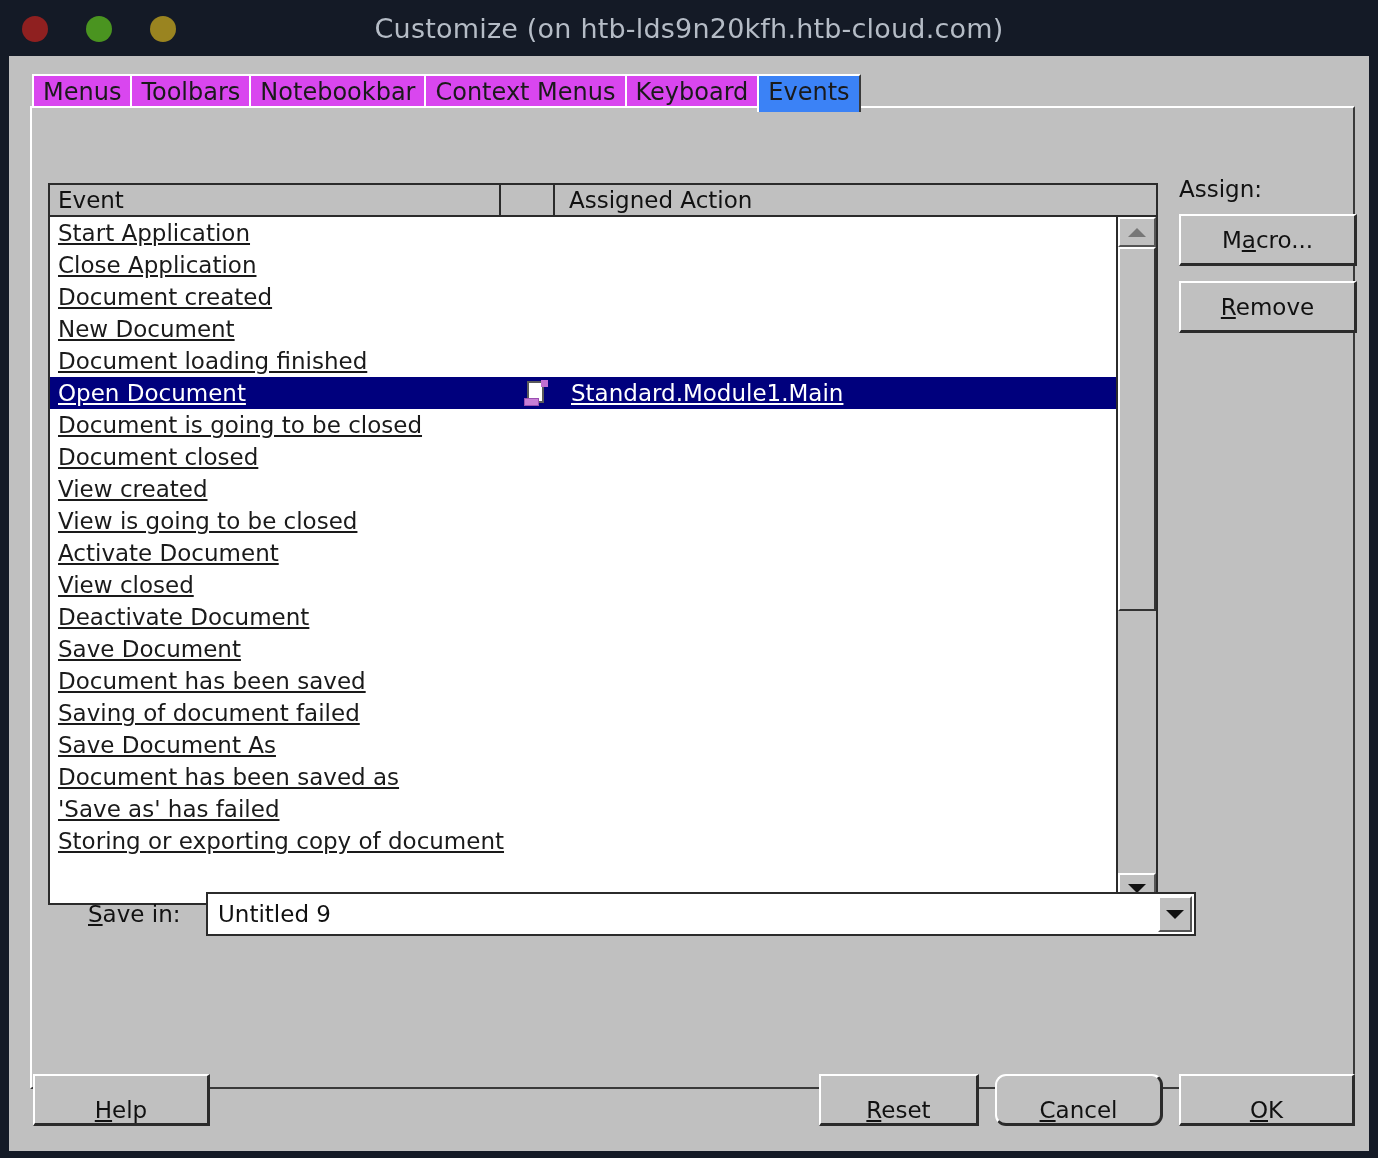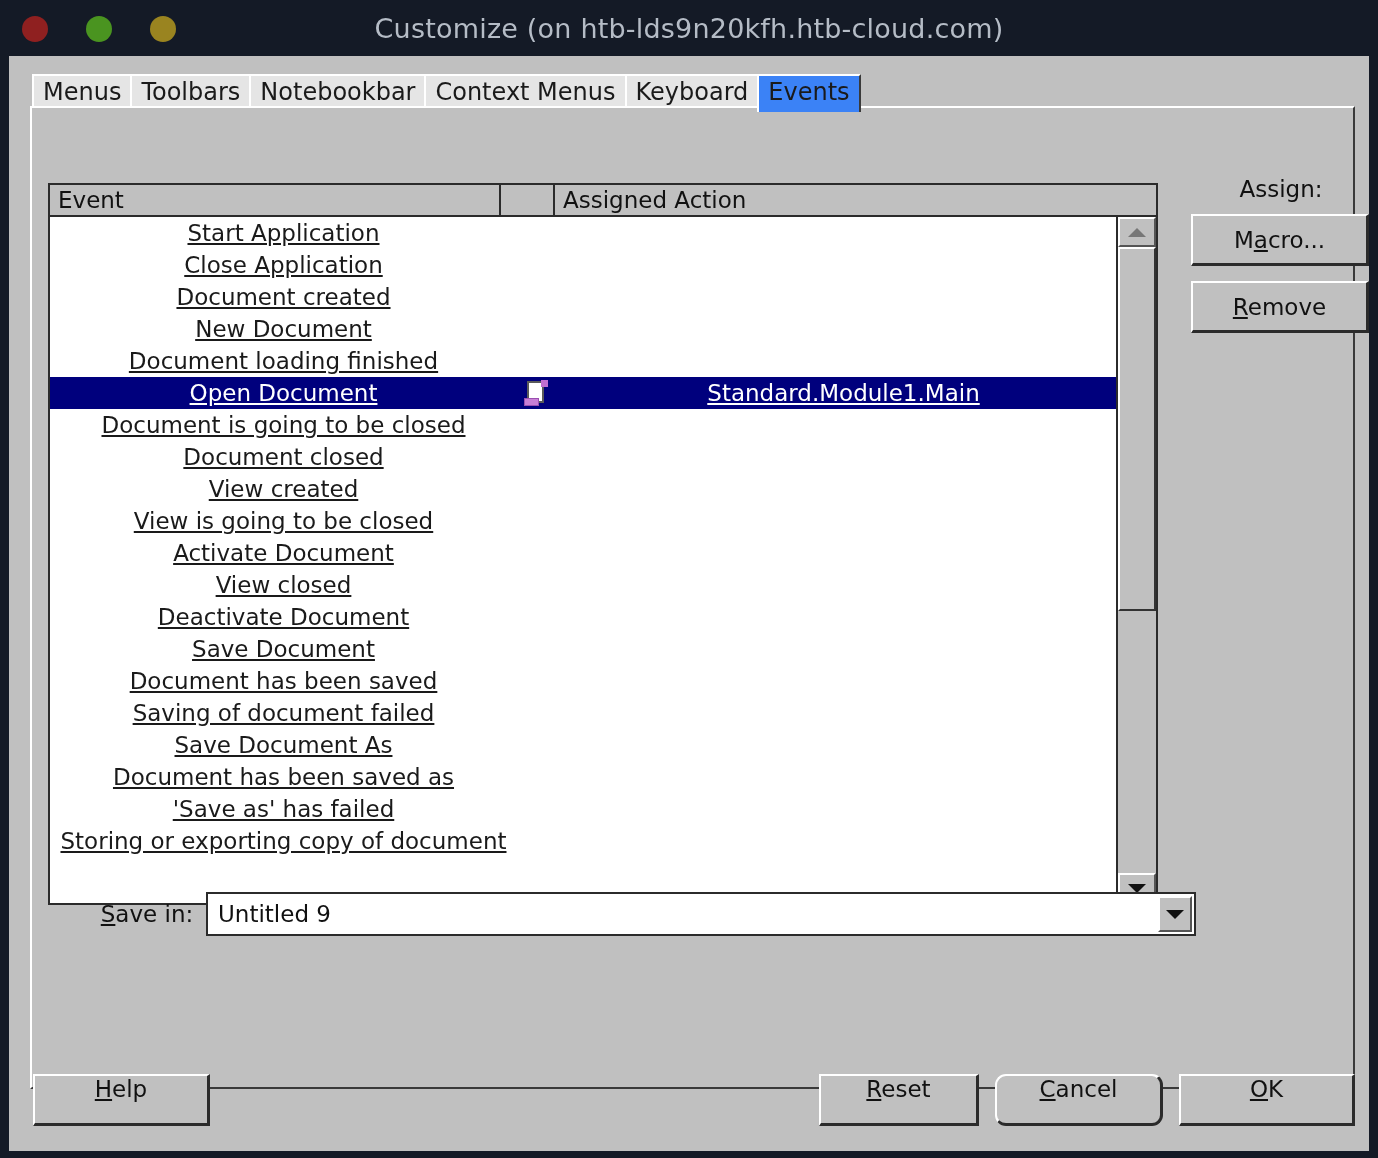--- a/index.html
+++ b/index.html
@@ -57,21 +57,21 @@
   #tabstrip {
     position: absolute; left: 23px; top: 16px;
     height: 36px;
     display: flex; align-items: flex-end;
   }
   .tab {
     height: 34px;
     padding: 0 9px;
     display: flex; align-items: center;
     font-size: 24px; color: #1a1a1a;
-    background: #e5e5e5;
+    background: #d946ef;
     border-top: 2px solid #ffffff;
     border-left: 2px solid #ffffff;
     border-right: 2px solid #6f6f6f;
     border-bottom: none;
     margin-right: -2px;
     position: relative;
     white-space: nowrap;
   }
   .tab.active {
     background: #3b82f6;
@@ -86,42 +86,41 @@
 
   
   #tabpanel {
     position: absolute; left: 21px; top: 50px;
     width: 1325px; height: 983px;
     background: #c0c0c0;
     border-top: 2px solid #ffffff;
     border-left: 2px solid #ffffff;
     border-right: 2px solid #3a3a3a;
     border-bottom: 2px solid #3a3a3a;
-    text-align: center;
   }
 
   
   #listheader {
     position: absolute; left: 16px; top: 75px;
     width: 1110px; height: 34px;
     display: flex;
     border: 2px solid #2b2b2b;
     background: #c0c0c0;
   }
   .hdrcell {
     height: 100%;
     display: flex; align-items: center;
     font-size: 23px; color: #111;
     padding-left: 8px;
     overflow: hidden;
     white-space: nowrap;
   }
   .hdrcell.event    { width: 451px; border-right: 2px solid #2b2b2b; }
   .hdrcell.icon     { width: 54px;  border-right: 2px solid #2b2b2b; }
-  .hdrcell.assigned { flex: 1; }
+  .hdrcell.assigned { flex: 1; margin-left: 6px; }
 
   
   #listbox {
     position: absolute; left: 16px; top: 109px;
     width: 1110px; height: 688px;
     background: #ffffff;
     border: 2px solid #2b2b2b;
     border-top: none;
     display: flex;
     overflow: hidden;
@@ -204,21 +203,20 @@
     border-top: 2px solid #ffffff;
     border-left: 2px solid #ffffff;
     border-right: 2px solid #333;
     border-bottom: 2px solid #333;
   }
 
   
   #assignpanel {
     position: absolute; left: 1147px; top: 68px;
     width: 180px;
-    margin-left: 12px;
   }
   #assignlabel {
     font-size: 23px; color: #111; margin-bottom: 12px;
   }
   .sidebtn {
     width: 178px; height: 52px;
     background: #c0c0c0;
     border-top: 2px solid #ffffff;
     border-left: 2px solid #ffffff;
     border-right: 3px solid #2b2b2b;
@@ -255,21 +253,21 @@
 
   
   .btmbtn {
     position: absolute;
     height: 52px;
     background: #c0c0c0;
     border-top: 2px solid #ffffff;
     border-left: 2px solid #ffffff;
     border-right: 3px solid #2b2b2b;
     border-bottom: 3px solid #2b2b2b;
-    display: flex; align-items: flex-start; justify-content: center;
+    display: flex; align-items: flex-end; justify-content: center;
     font-size: 23px; color: #111;
   }
   #btn-help   { left: 24px;   top: 1018px; width: 177px; }
   #btn-reset  { left: 810px;  top: 1018px; width: 160px; }
   #btn-cancel { left: 986px;  top: 1018px; width: 168px; border-radius: 11px; }
   #btn-ok     { left: 1170px; top: 1018px; width: 176px; }
 
   u { text-decoration: underline; text-underline-offset: 2px; }
 </style>
 </head>

